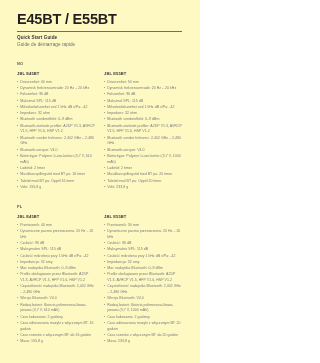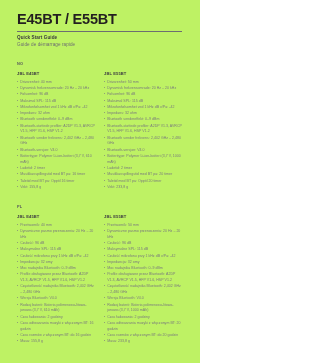--- a/index.html
+++ b/index.html
@@ -12,21 +12,21 @@
     height: 363px;
     position: relative;
     font-family: "Liberation Sans", sans-serif;
     color: #231f20;
     overflow: hidden;
   }
 
   .page {
     position: absolute;
     inset: 0;
-    background: #bef264;
+    background: #fef9c3;
   }
 
   
   .header {
     position: absolute;
     left: 17px;
     top: 12px;
     width: 166px;
   }
   .doc-title {

